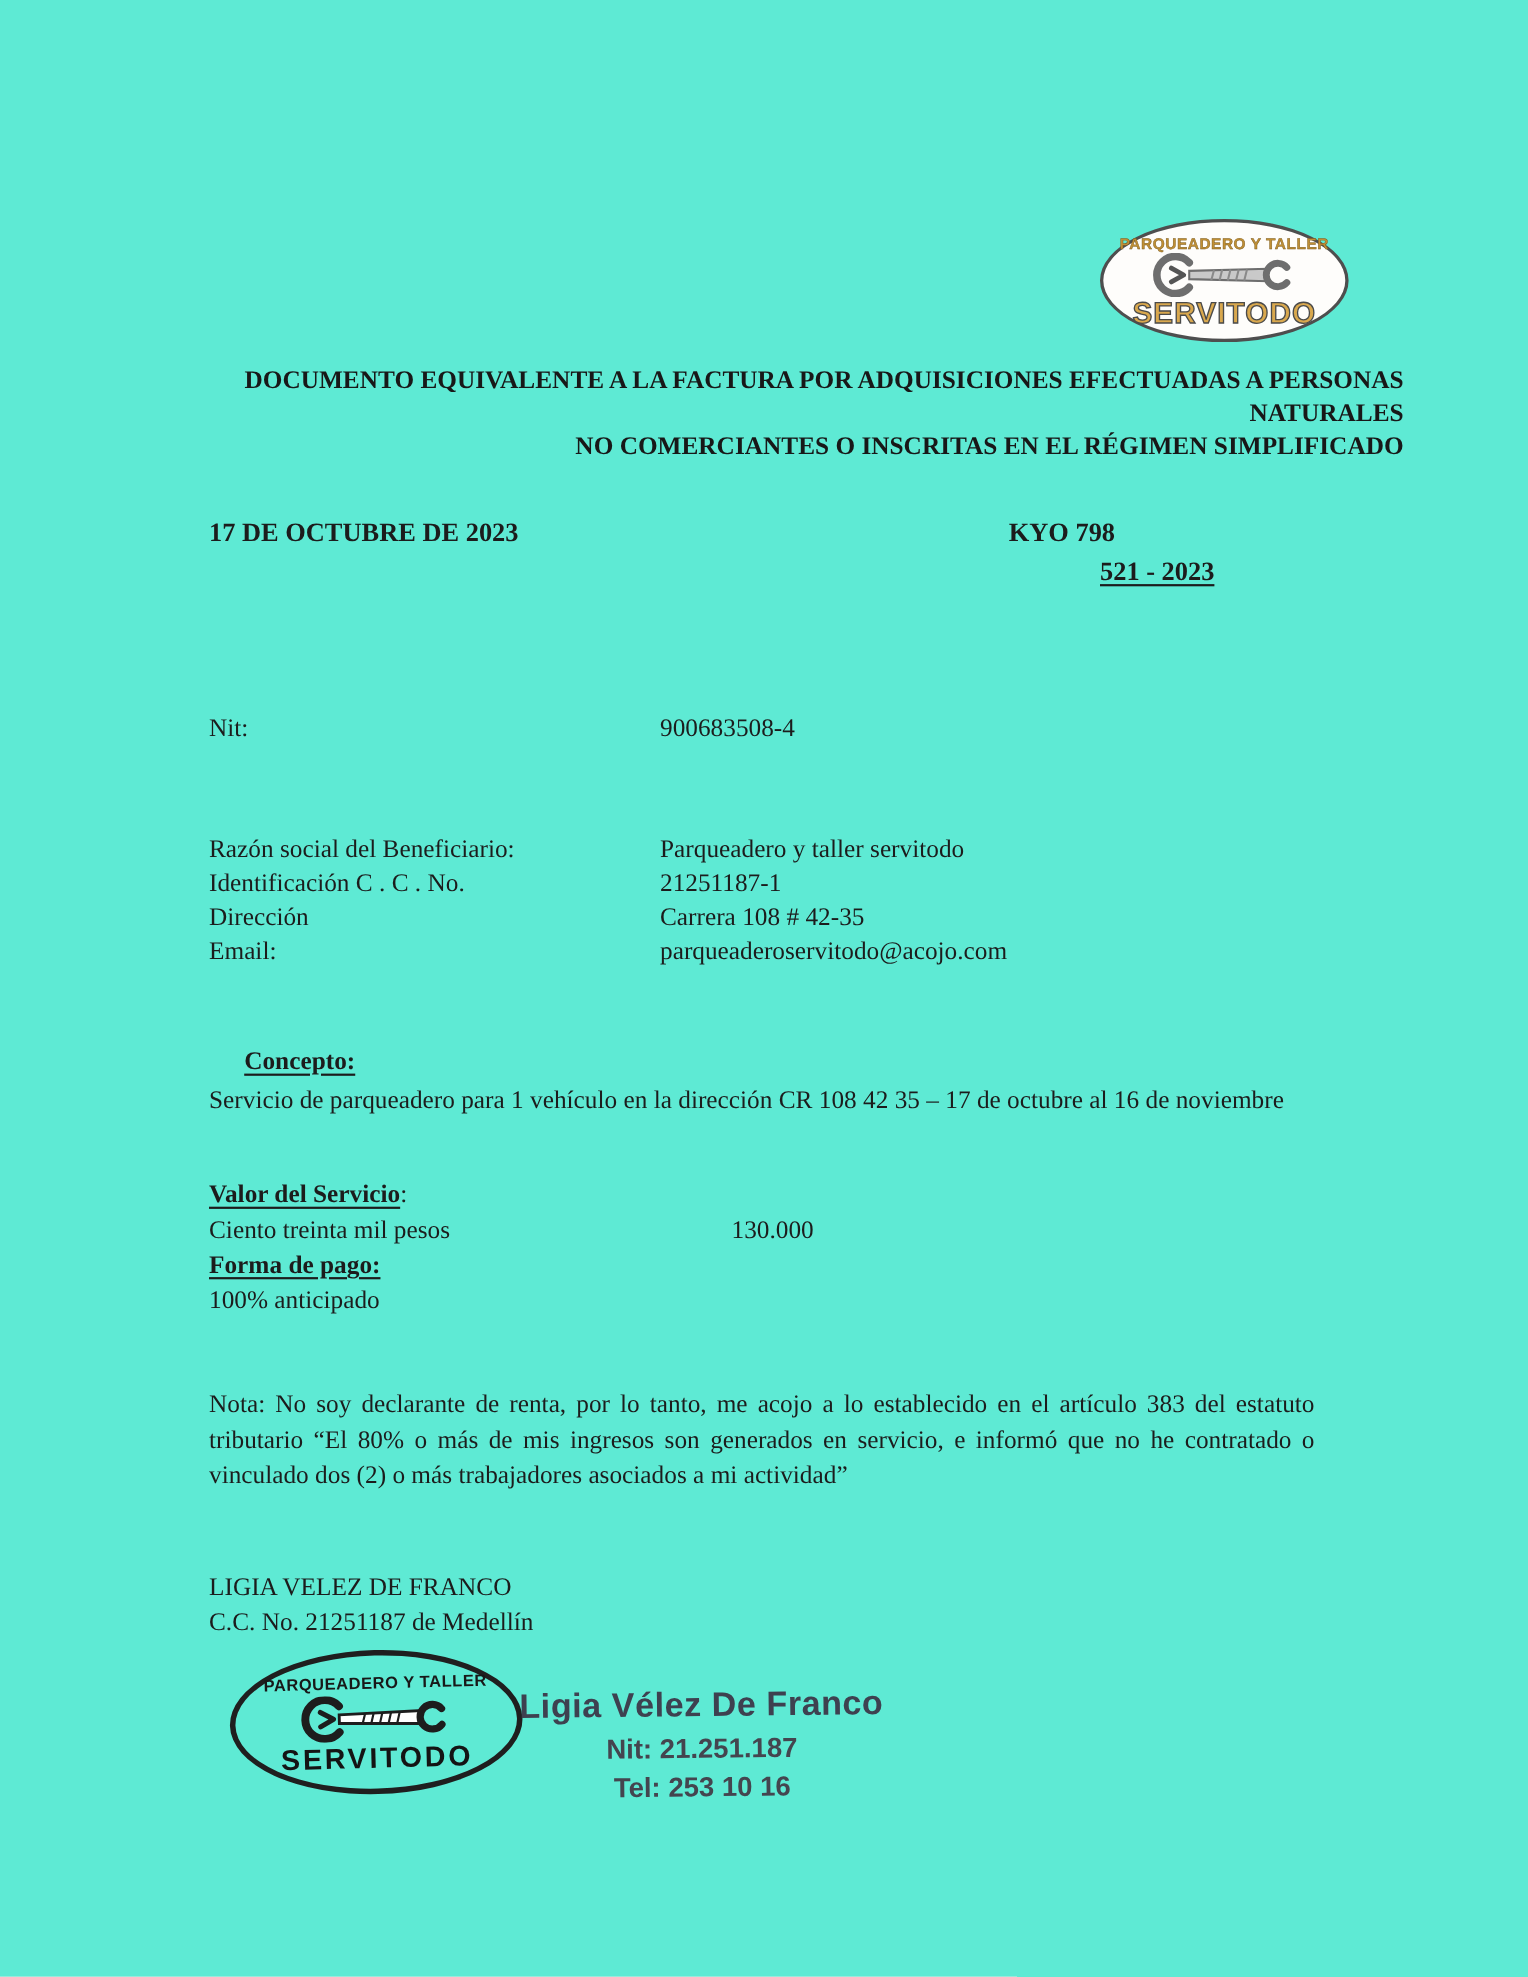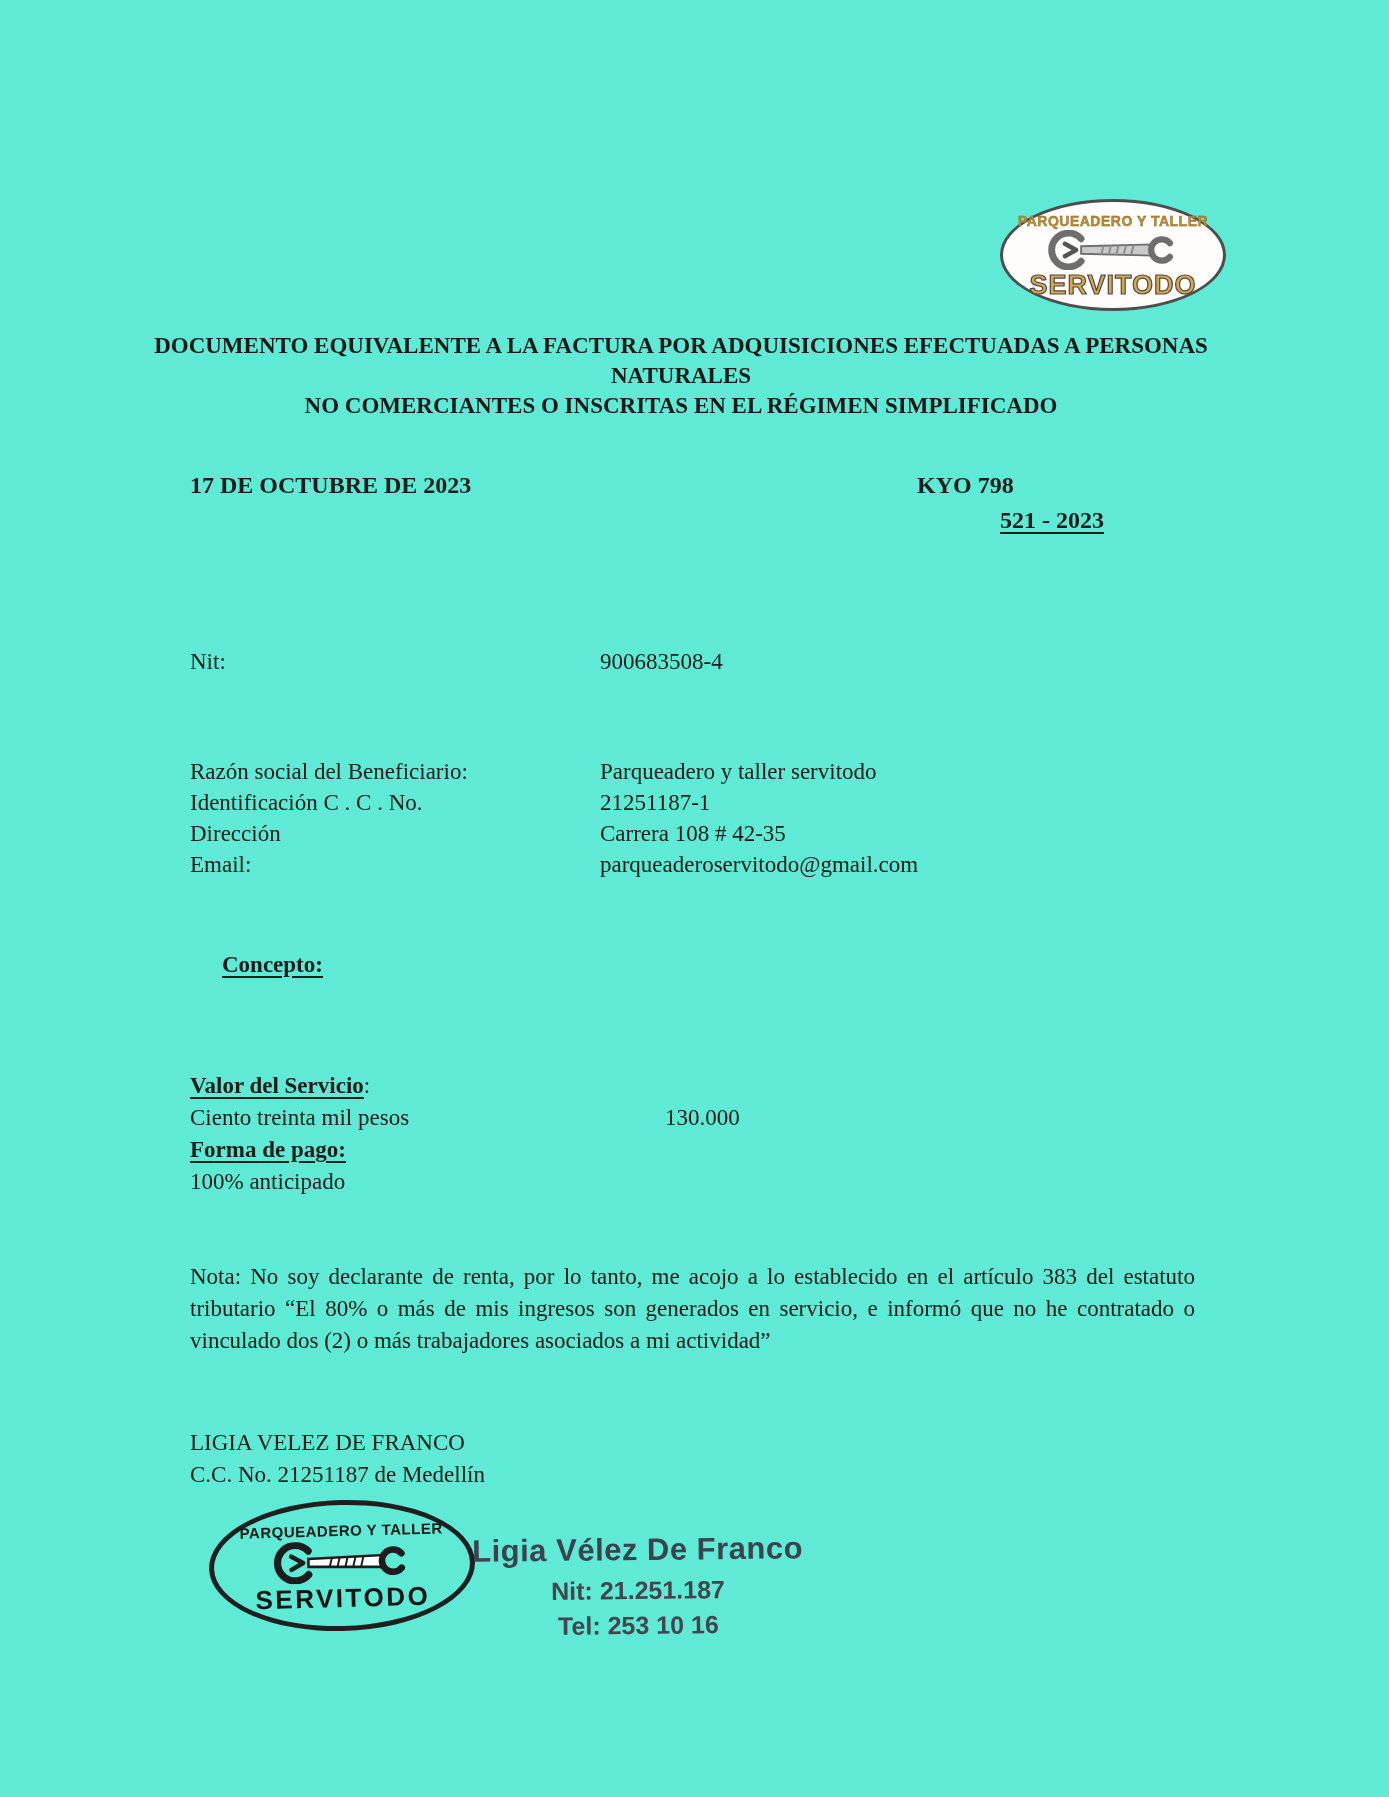--- a/index.html
+++ b/index.html
@@ -21,21 +21,21 @@
     -webkit-text-stroke:.4px #7a5a1e;white-space:nowrap;
   }
   .logo .wordmark{
     font-family:"Liberation Sans", sans-serif;font-weight:bold;font-size:27px;
     color:#d9a84e;letter-spacing:1px;line-height:1;
     -webkit-text-stroke:1.2px #4a4a4a;white-space:nowrap;margin-top:1px;
   }
   .logo svg{display:block;margin:1px 0;}
   
   .doc-title{
-    position:absolute;left:86px;top:331px;width:1190px;text-align:center;
+    position:absolute;left:86px;top:331px;width:1190px;text-align:right;
     font-weight:bold;font-size:23px;line-height:30px;color:#181818;
   }
   
   .t-bold{font-weight:bold;font-size:24px;white-space:nowrap;position:absolute;}
   .date-left{left:190px;top:472px;font-family:Liberation Serif, serif;}
   .plate{left:917px;top:472px;}
   .doc-number{
     left:1000px;top:507px;text-decoration:underline;
     text-decoration-thickness:2px;text-underline-offset:4px;
   }
@@ -132,25 +132,26 @@
     <div class="kv-row">
       <span class="lbl">Identificación C . C .  No.</span>
       <span class="val">21251187-1</span>
     </div>
     <div class="kv-row">
       <span class="lbl">Dirección</span>
       <span class="val">Carrera 108 # 42-35</span>
     </div>
     <div class="kv-row">
       <span class="lbl">Email:</span>
-      <span class="val">parqueaderoservitodo@gmail.com</span>
+      <span class="val">parqueaderoservitodo@acojo.com</span>
     </div>
   </div>
 
   <div class="section-heading concept-heading">Concepto:</div>
+  <div class="concept-body">Servicio de parqueadero para 1 vehículo en la dirección CR 108 42 35 – 17 de octubre al 16 de noviembre</div>
 
   <div class="valor-block">
     <div class="valor-head-row"><span class="section-heading">Valor del Servicio</span><span class="colon">:</span></div>
     <div class="amount-row">
       <span>Ciento treinta mil pesos</span>
       <span class="amount-number">130.000</span>
     </div>
     <div class="section-heading">Forma de pago:</div>
     <div>100% anticipado</div>
   </div>

